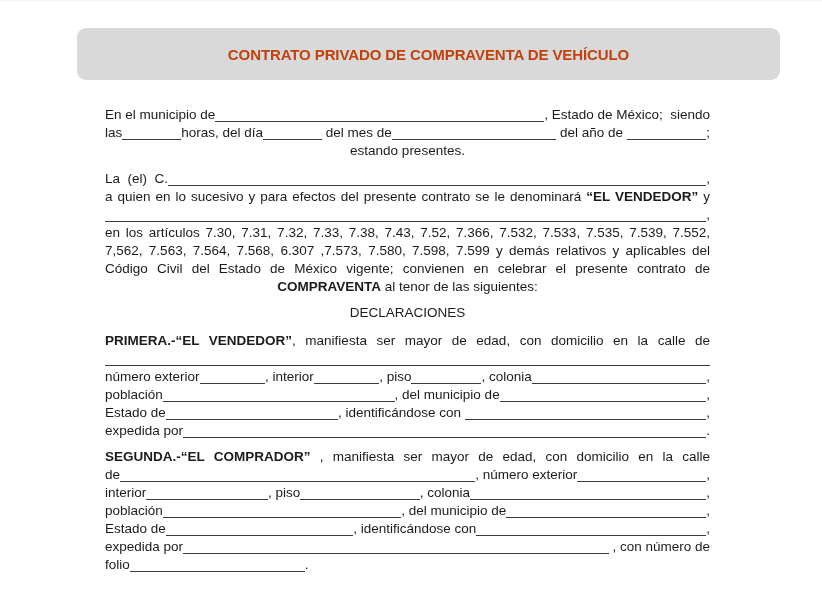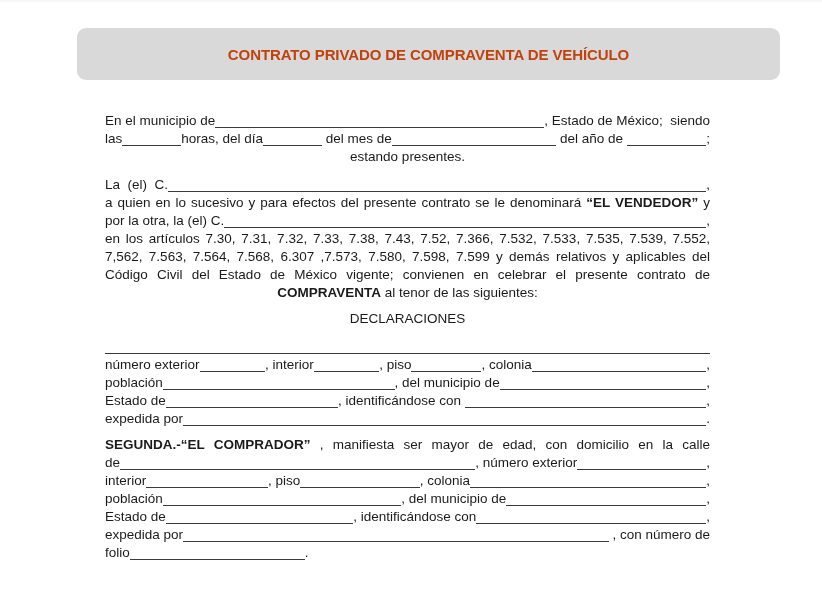--- a/index.html
+++ b/index.html
@@ -15,21 +15,21 @@
     background: #d9d9d9; border-radius: 9px;
     display: flex; align-items: center; justify-content: center;
   }
   .header-title {
     font-weight: bold; font-size: 15px; letter-spacing: -0.1px; color: #c2410c;
   }
   .doc-body {
     position: absolute; left: 105px; top: 104px; width: 605px;
     font-size: 13.5px; line-height: 18px;
   }
-  .para { margin: 6px 0 10px 0; }
+  .para { margin: 0 0 10px 0; }
   .para.tight { margin-bottom: 8px; }
   .line { height: 18px; overflow: hidden; }
   .jline { text-align: justify; text-align-last: justify; }
   .lline { text-align: center; }
   .cline { text-align: center; text-align-last: center; }
   .fline { display: flex; align-items: stretch; }
   .fline .txt { flex: 0 0 auto; white-space: pre; line-height: 18px; }
   .blank {
     flex-grow: 1; flex-basis: 0; min-width: 0;
     border-bottom: 1px solid #3a3a3a; margin-bottom: 2px;
@@ -65,33 +65,33 @@
       <div class="line lline"><span class="txt">estando presentes.</span></div>
     </div>
   <div class="para tight">
       <div class="line fline">
         <span class="txt">La  (el)  C.</span>
         <span class="blank" style="flex-grow: 540;"></span>
         <span class="txt">,</span>
       </div>
       <div class="line jline"><span class="txt">a quien en lo sucesivo y para efectos del presente contrato se le denominará </span><span class="txt b">“EL VENDEDOR”</span><span class="txt"> y</span></div>
       <div class="line fline">
-        <span class="txt">por la otra, la (el) C.</span>
         <span class="blank" style="flex-grow: 473;"></span>
         <span class="txt">,</span>
       </div>
       <div class="line jline"><span class="txt">en los artículos 7.30, 7.31, 7.32, 7.33, 7.38, 7.43, 7.52, 7.366, 7.532, 7.533, 7.535, 7.539, 7.552,</span></div>
       <div class="line jline"><span class="txt">7,562, 7.563, 7.564, 7.568, 6.307 ,7.573, 7.580, 7.598, 7.599 y demás relativos y aplicables del</span></div>
       <div class="line jline"><span class="txt">Código Civil del Estado de México vigente; convienen en celebrar el presente contrato de</span></div>
       <div class="line lline"><span class="txt b">COMPRAVENTA</span><span class="txt"> al tenor de las siguientes:</span></div>
     </div>
   <div class="para">
     <div class="line cline">DECLARACIONES</div>
   </div>
   <div class="para tight">
+      <div class="line jline"><span class="txt b">PRIMERA.-“EL VENDEDOR”</span><span class="txt">, manifiesta ser mayor de edad, con domicilio en la calle de</span></div>
       <div class="line fline">
         <span class="blank" style="flex-grow: 604;"></span>
       </div>
       <div class="line fline">
         <span class="txt">número exterior</span>
         <span class="blank" style="flex-grow: 57;"></span>
         <span class="txt">, interior</span>
         <span class="blank" style="flex-grow: 57;"></span>
         <span class="txt">, piso</span>
         <span class="blank" style="flex-grow: 61;"></span>

